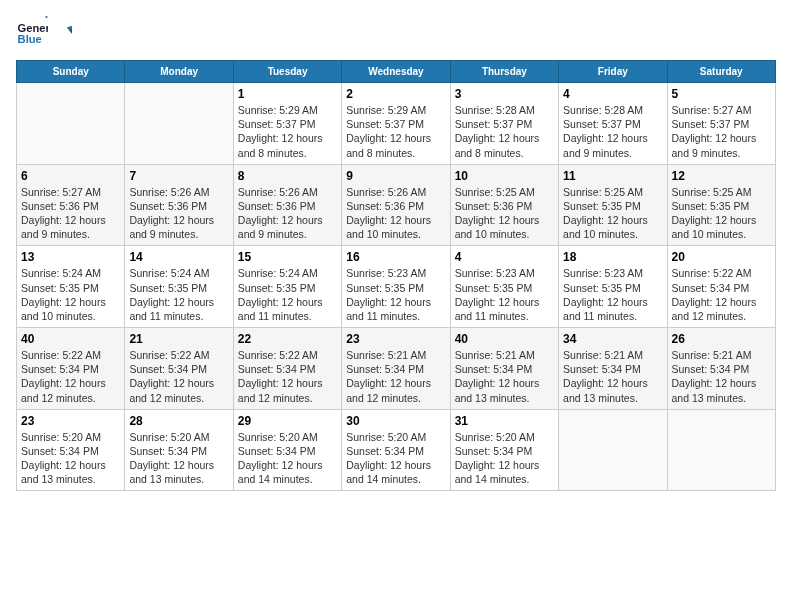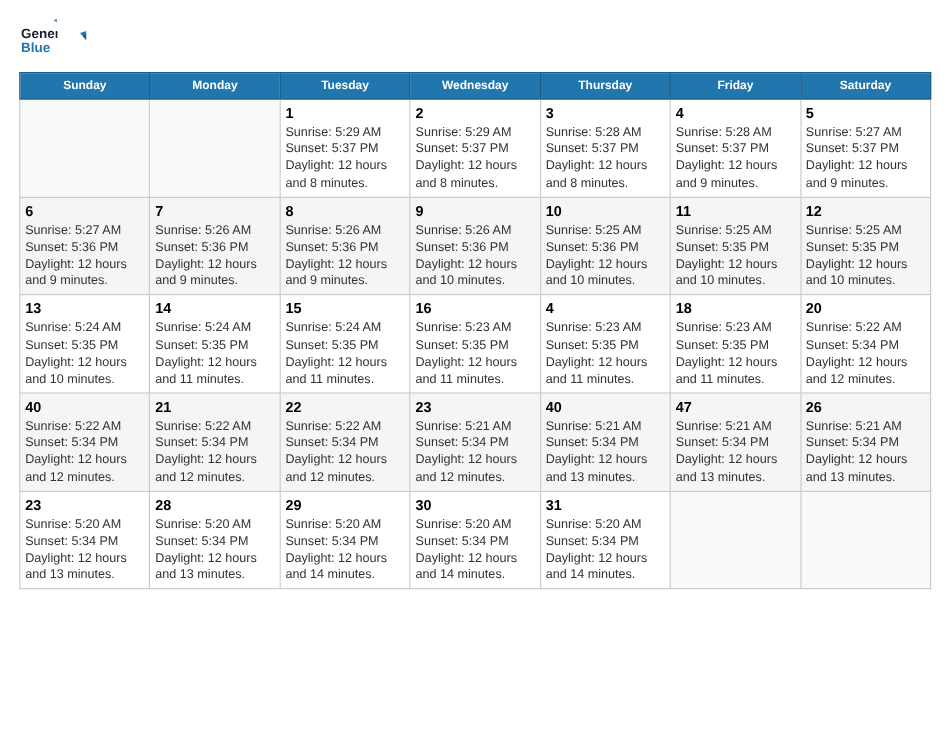--- a/index.html
+++ b/index.html
@@ -262,21 +262,21 @@
 Sunset: 5:34 PM
 Daylight: 12 hours and 12 minutes.</div>
         </td>
         <td>
           <span class="day-num">40</span>
           <div class="day-info" style="white-space: pre-line;">Sunrise: 5:21 AM
 Sunset: 5:34 PM
 Daylight: 12 hours and 13 minutes.</div>
         </td>
         <td>
-          <span class="day-num">47</span>
+          <span class="day-num">34</span>
           <div class="day-info" style="white-space: pre-line;">Sunrise: 5:21 AM
 Sunset: 5:34 PM
 Daylight: 12 hours and 13 minutes.</div>
         </td>
         <td>
           <span class="day-num">26</span>
           <div class="day-info" style="white-space: pre-line;">Sunrise: 5:21 AM
 Sunset: 5:34 PM
 Daylight: 12 hours and 13 minutes.</div>
         </td>

